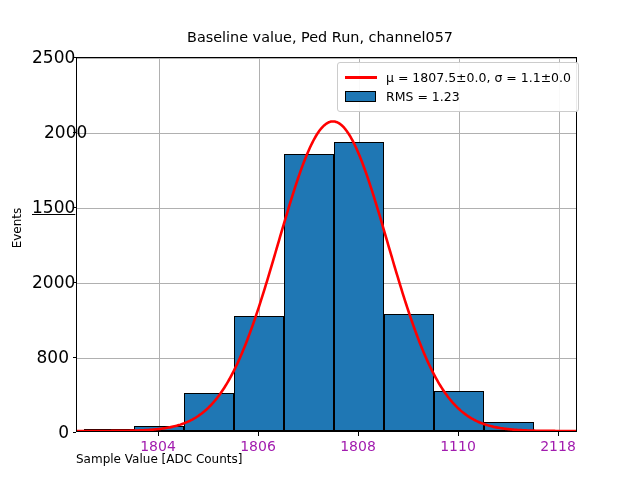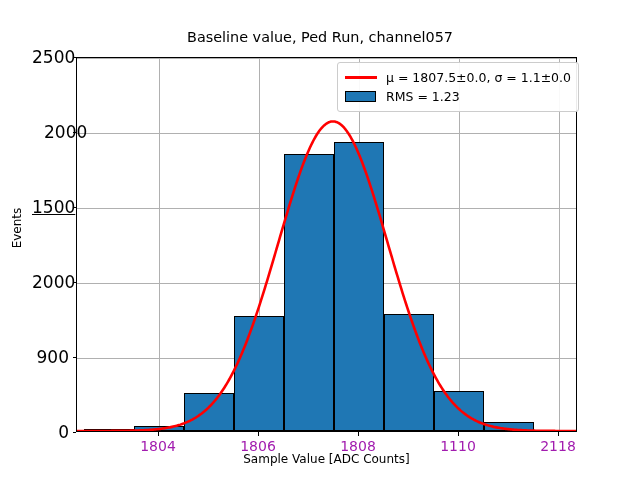--- a/index.html
+++ b/index.html
@@ -92,21 +92,20 @@
     color: #000000;
     text-align: right;
     transform: translateY(-50%);
     white-space: nowrap;
   }
   #xlabel {
     position: absolute;
     left: 76px;
     width: 501px;
     top: 452px;
-    text-align: center;
     font-size: 12px;
     color: #000000;
   }
   #ylabel {
     position: absolute;
     left: -43px;
     top: 221px;
     width: 120px;
     text-align: center;
     font-size: 12px;
@@ -208,21 +207,21 @@
       <div class="xtick-label" style="left: 258px; top: 438px;">1806</div>
       <div class="xtick-mark" style="left: 358px; top: 432px;"></div>
       <div class="xtick-label" style="left: 358px; top: 438px;">1808</div>
       <div class="xtick-mark" style="left: 458px; top: 432px;"></div>
       <div class="xtick-label" style="left: 458px; top: 438px;">1110</div>
       <div class="xtick-mark" style="left: 558px; top: 432px;"></div>
       <div class="xtick-label" style="left: 558px; top: 438px;">2118</div>
       <div class="ytick-mark" style="top: 432px; left: 72.5px;"></div>
       <div class="ytick-label" style="top: 432px; left: 32px; width: 37px;">0</div>
       <div class="ytick-mark" style="top: 357px; left: 72.5px;"></div>
-      <div class="ytick-label" style="top: 357px; left: 32px; width: 37px;">900</div>
+      <div class="ytick-label" style="top: 357px; left: 32px; width: 37px;">800</div>
       <div class="ytick-mark" style="top: 282px; left: 72.5px;"></div>
       <div class="ytick-label" style="top: 282px; left: 32px; width: 37px;">2000</div>
       <div class="ytick-mark" style="top: 207px; left: 72.5px;"></div>
       <div class="ytick-label" style="top: 207px; left: 32px; width: 37px; text-decoration: underline;">1500</div>
       <div class="ytick-mark" style="top: 132px; left: 72.5px;"></div>
       <div class="ytick-label" style="top: 132px; left: 44px; width: 37px;">2000</div>
       <div class="ytick-mark" style="top: 57px; left: 72.5px;"></div>
       <div class="ytick-label" style="top: 57px; left: 32px; width: 37px;">2500</div>
     </div>
 

